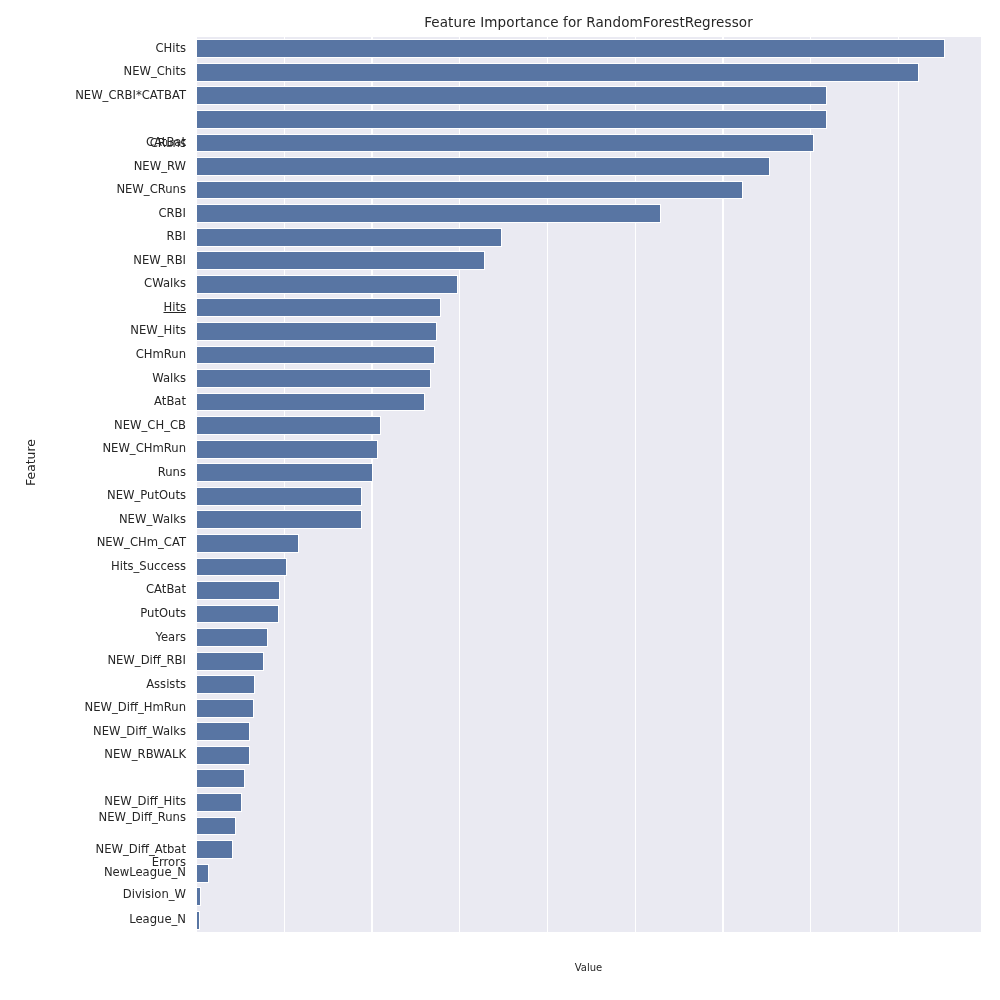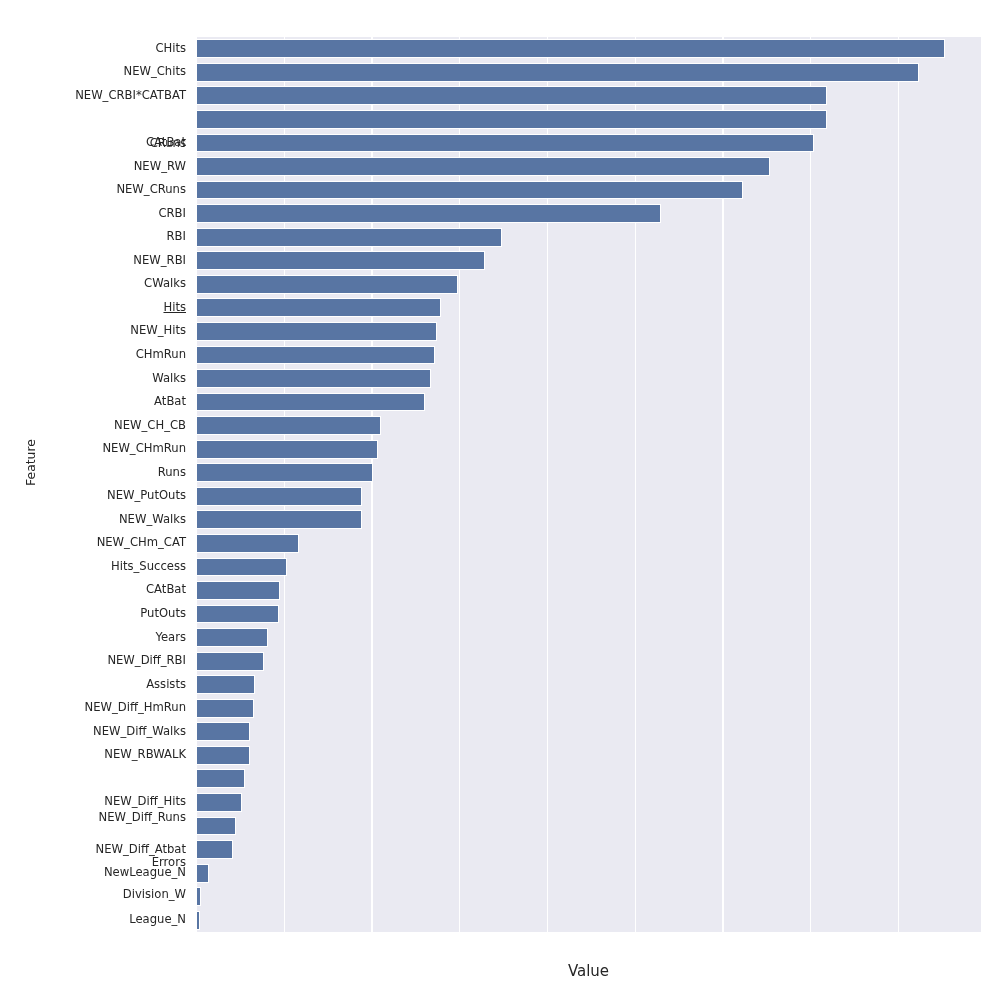--- a/index.html
+++ b/index.html
@@ -113,40 +113,41 @@
     line-height: 1;
   }
 
   
   #x-axis-label {
     position: absolute;
     left: 196px;
     top: 962px;
     width: 785px;
     text-align: center;
-    font-size: 15px;
+    font-size: 10px;
     color: #262626;
   }
   #y-axis-label {
     position: absolute;
     left: -30px;
     top: 455px;
     width: 120px;
     text-align: center;
     font-size: 12.4px;
     color: #262626;
     transform: rotate(-90deg);
     transform-origin: center center;
   }
 </style>
 </head>
 <body>
 
 <div id="figure" style="background: rgb(255, 255, 255);">
 
+  <div id="chart-title">Feature Importance for RandomForestRegressor</div>
 
   <div id="plot-area" style="background: rgb(234, 234, 242);">
     <div id="gridlines">
         <div class="gridline-v" style="left: 0px;"></div>
         <div class="gridline-v" style="left: 87.7095px;"></div>
         <div class="gridline-v" style="left: 175.419px;"></div>
         <div class="gridline-v" style="left: 263.128px;"></div>
         <div class="gridline-v" style="left: 350.838px;"></div>
         <div class="gridline-v" style="left: 438.547px;"></div>
         <div class="gridline-v" style="left: 526.257px;"></div>

